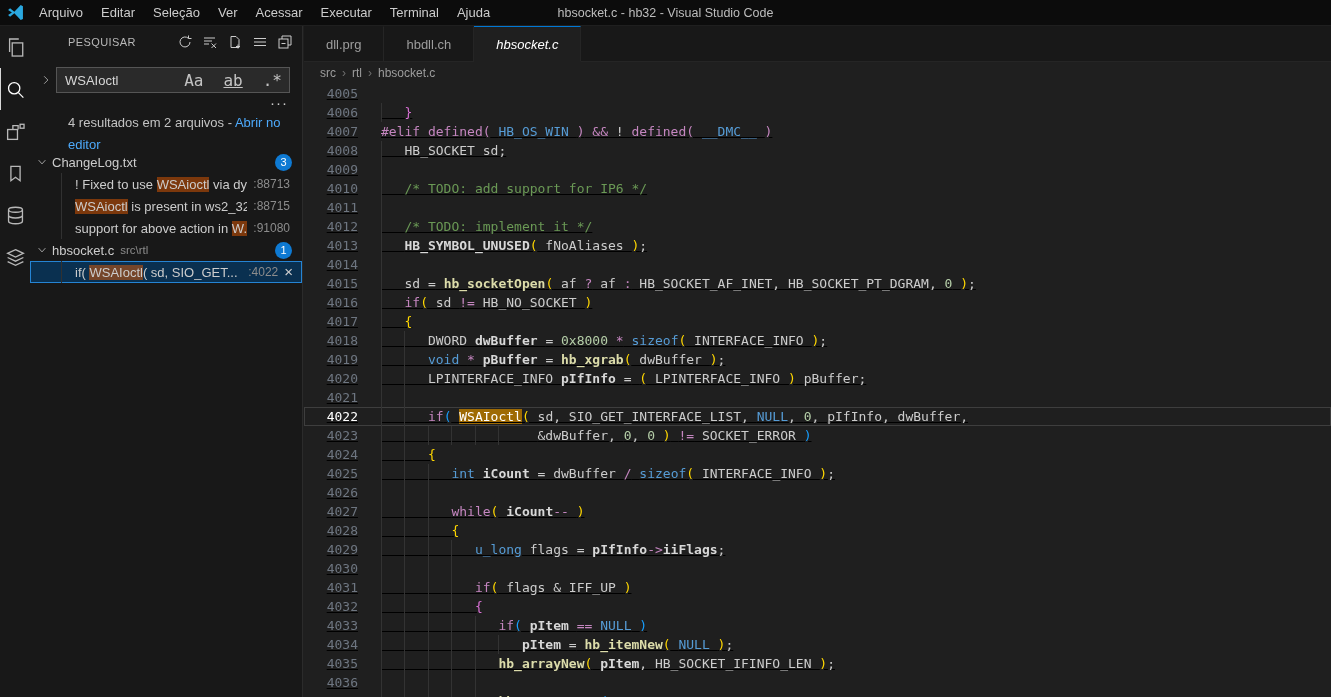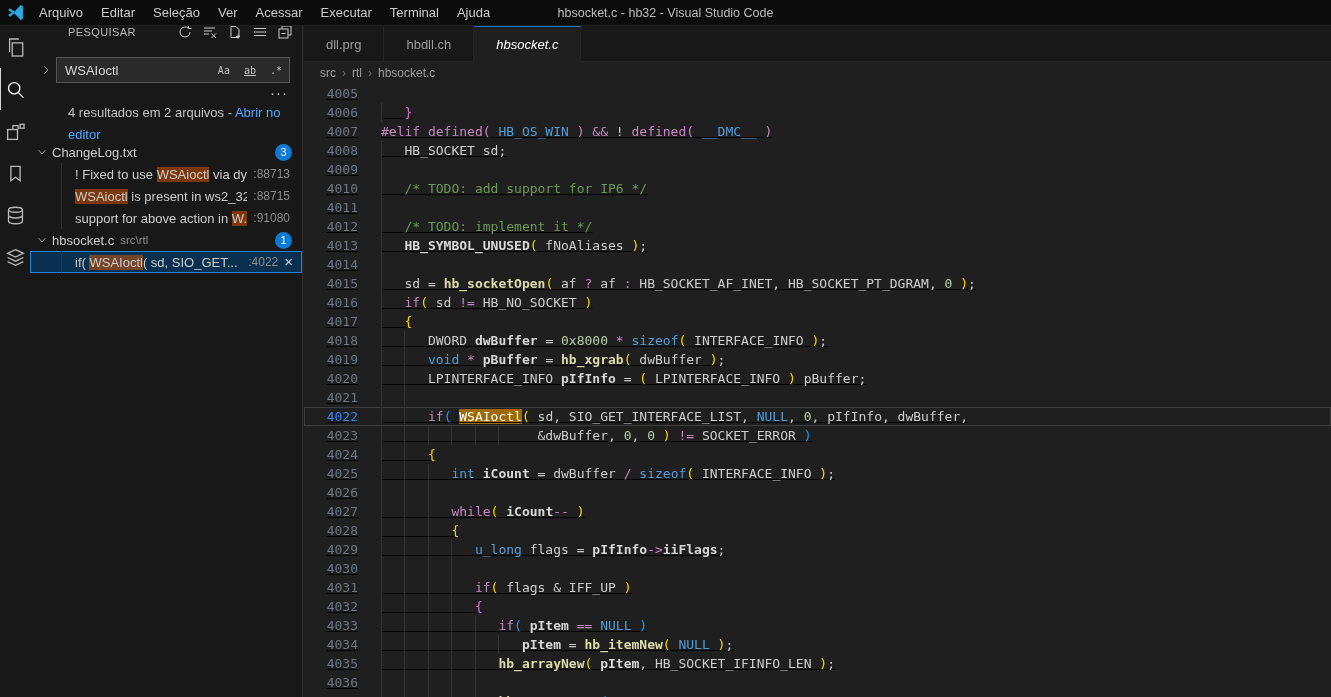--- a/index.html
+++ b/index.html
@@ -16,35 +16,35 @@
                color:#bdbdbd; font-size:12.5px; white-space:nowrap; }
 
   
   .activitybar { position:absolute; top:26px; left:0; width:30px; bottom:0; background:#181818; z-index:20; }
   .ab-item { width:30px; height:42px; display:flex; align-items:center; justify-content:center;
              color:#b8b8b8; border-left:1px solid transparent; }
   .ab-item.active { color:#ffffff; border-left:1px solid #d7d7d7; }
   .ab-item svg { width:21px; height:21px; }
 
   
-  .sidebar { position:absolute; top:14px; left:30px; width:273px; bottom:0; background:#181818;
+  .sidebar { position:absolute; top:24px; left:30px; width:273px; bottom:0; background:#181818;
              border-right:1px solid #2b2b2b; z-index:10; }
   .sb-header { display:flex; align-items:center; height:36px; padding:0 8px 0 38px; }
   .sb-title { color:#b8b8b8; font-size:11px; letter-spacing:.4px; flex:1; }
   .sb-actions { display:flex; gap:7px; }
   .sb-actions .icon-btn { width:18px; height:18px; color:#cccccc; display:flex; align-items:center; justify-content:center; }
   .sb-actions svg { width:16px; height:16px; }
 
   .search-row { position:absolute; top:42px; left:0; width:100%; height:28px; display:flex; align-items:center; }
   .replace-toggle { width:16px; height:26px; margin-left:8px; color:#c5c5c5; display:flex; align-items:center; justify-content:center; }
   .search-box { margin-left:2px; width:234px; height:26px; background:#2a2a2a; border:1px solid #555555;
                 display:flex; align-items:center; padding:0 4px 0 8px; }
   .search-box input { flex:1; min-width:0; background:transparent; border:none; outline:none;
                       color:#d7d7d7; font-size:13px; font-family:"Liberation Sans",sans-serif; }
-  .opt-btn { color:#c3c3c3; font-size:10px; padding:2px 3px; margin-left:8px;
+  .opt-btn { color:#c3c3c3; font-size:16px; padding:2px 3px; margin-left:14px;
              font-family:"DejaVu Sans Mono",monospace; }
   .opt-btn.uline { text-decoration:underline; }
   .more-dots { position:absolute; top:70px; right:14px; color:#cccccc; font-size:15px; letter-spacing:1px; }
 
   .summary { position:absolute; top:88px; left:38px; width:230px; color:#c3c3c3; font-size:13px; line-height:22px; }
   .summary a { color:#4daafc; text-decoration:none; }
 
   .tree { position:absolute; top:127px; left:0; right:0; }
   .file-row { height:22px; display:flex; align-items:center; padding-left:4px; color:#cccccc; font-size:13px; }
   .twistie { width:16px; height:16px; color:#cccccc; flex:none; display:flex; align-items:center; justify-content:center; }
@@ -75,21 +75,21 @@
 
   .breadcrumb { height:22px; display:flex; align-items:center; padding-left:16px; font-size:12px; color:#9d9d9d; }
   .bc-item { white-space:nowrap; }
   .bc-sep { margin:0 6px; color:#6e6e6e; font-size:12px; }
 
   .code { position:absolute; top:58px; left:0; right:0; bottom:0; overflow:hidden;
           font-family:"DejaVu Sans Mono",monospace; font-size:13px;text-decoration:underline; }
   .line { display:flex; height:19px; line-height:19px; white-space:pre; }
   .line.cur { box-shadow:inset 0 0 0 1px #3e3e3e; }
   .gutter { width:54px; flex:none; text-align:right; color:#6e7681; }
-  .line.cur .gutter { color:#3b82f6; }
+  .line.cur .gutter { color:#ffffff; }
   .ltext { position:relative; margin-left:23px; white-space:pre; }
   .guide { position:absolute; top:0; bottom:0; width:1px; background:#333333; }
 
   .tk-d  { color:#cccccc; }
   .tk-db { color:#d8d8d8; font-weight:bold; }
   .tk-k  { color:#c586c0; }
   .tk-t  { color:#569cd6; }
   .tk-f  { color:#dcdcaa; font-weight:bold; }
   .tk-n  { color:#b5cea8; }
   .tk-c  { color:#6a9955; }

